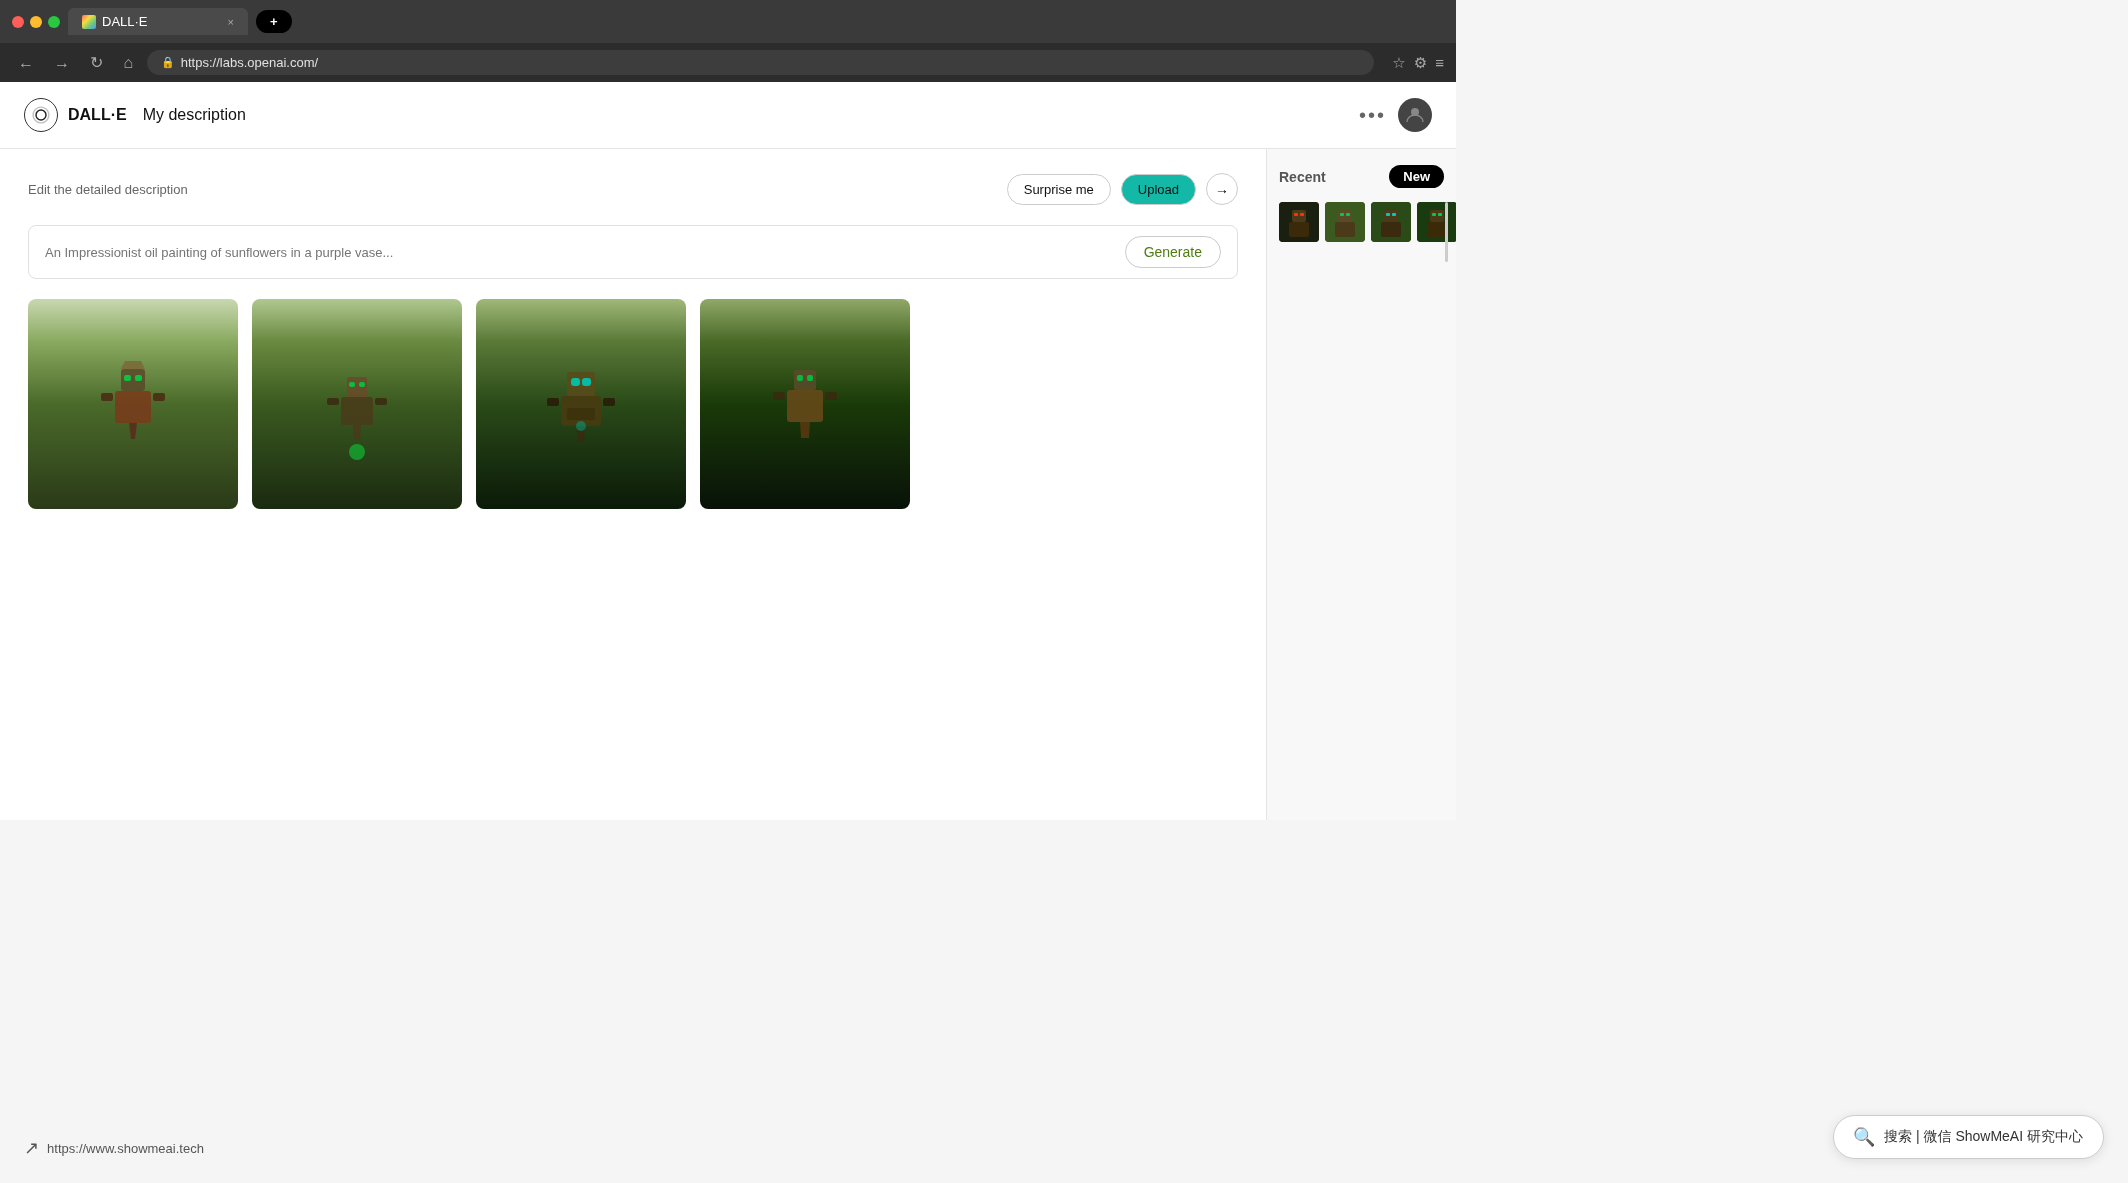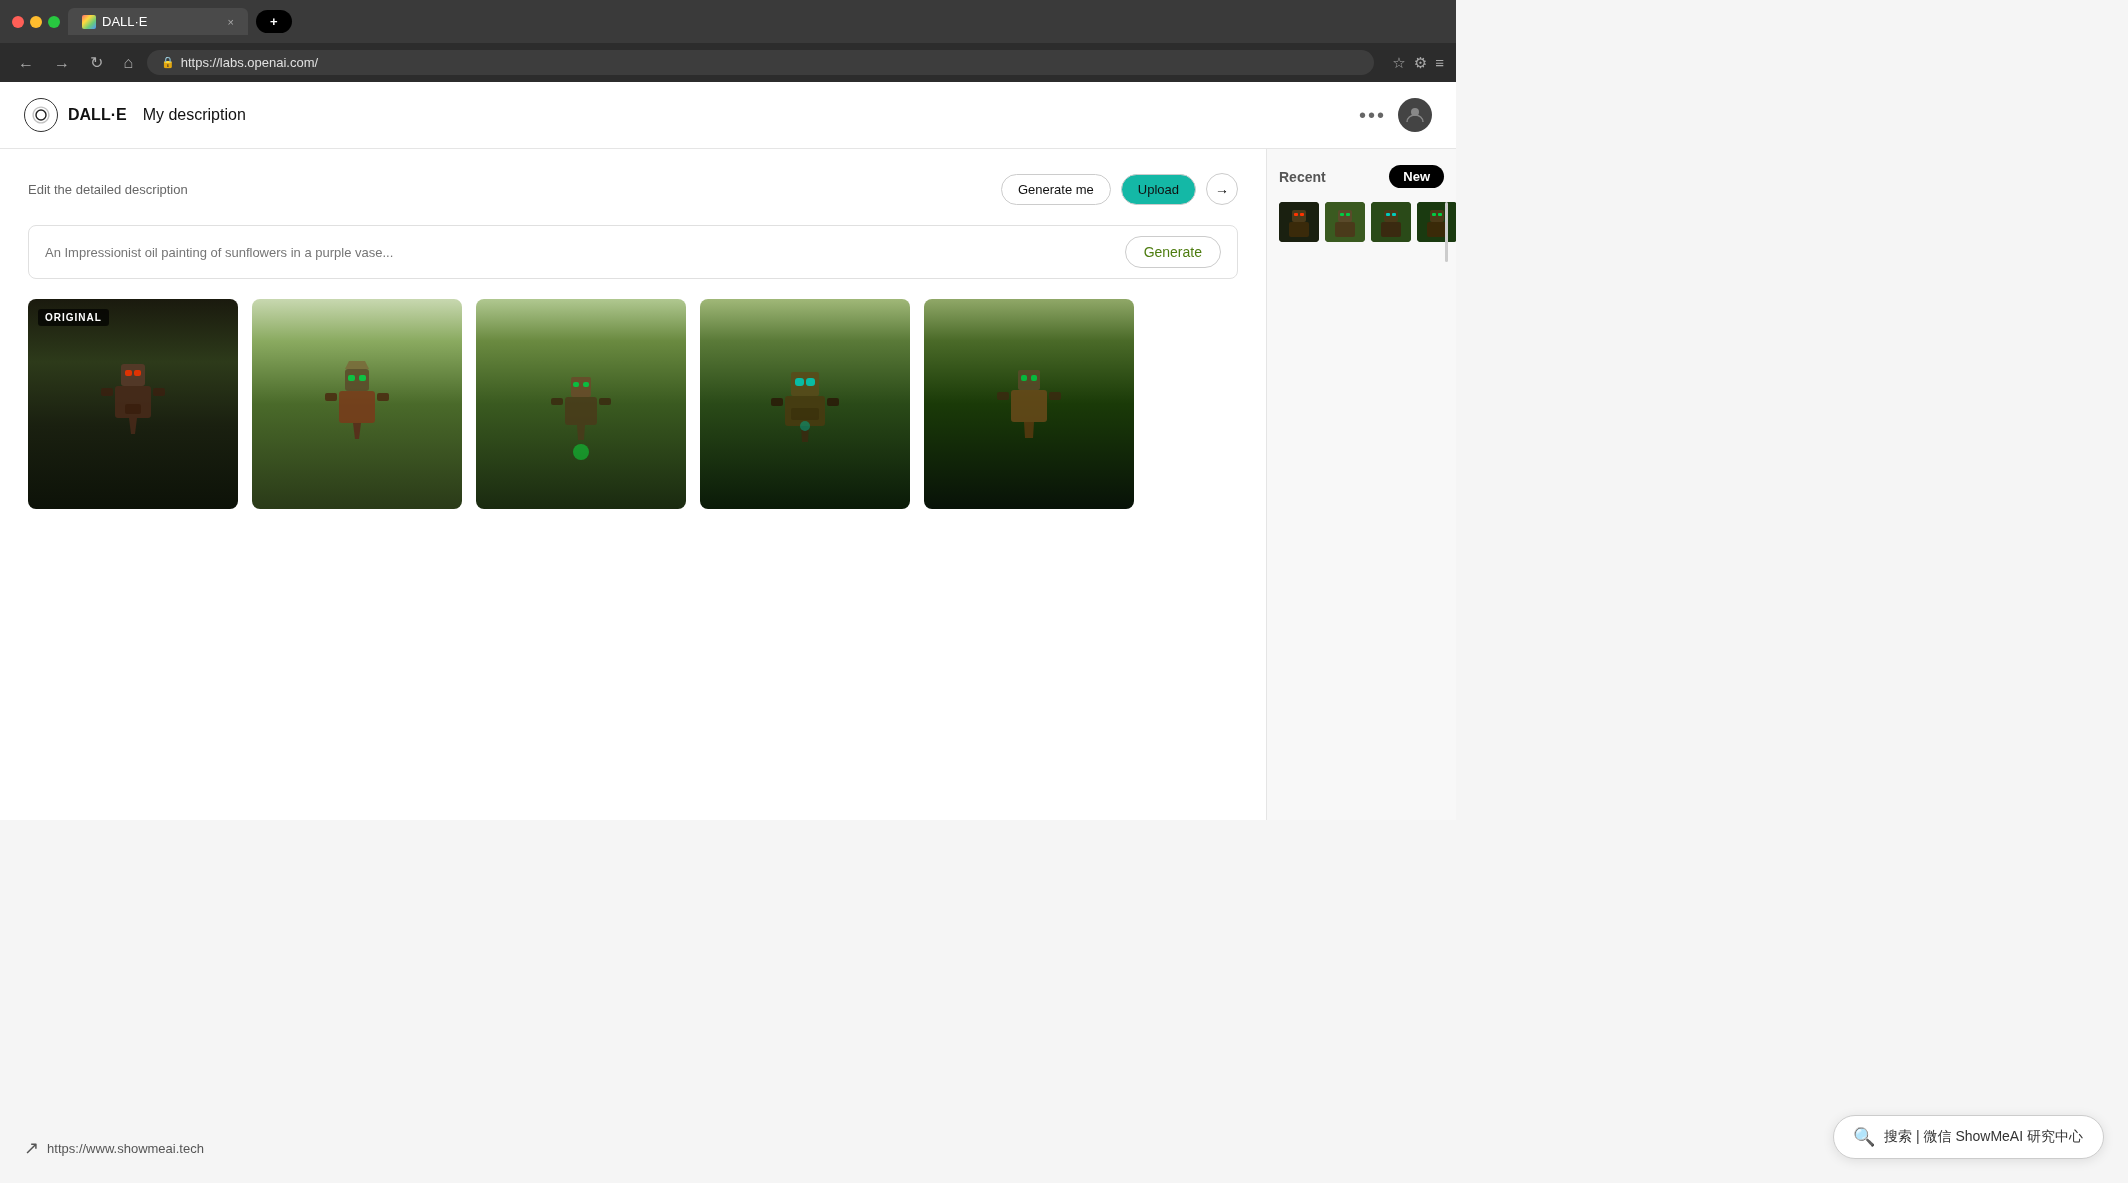--- a/index.html
+++ b/index.html
@@ -152,47 +152,33 @@
   </div>
 
   <div class="main-layout">
 
     <div class="content-area">
 
       <div class="prompt-section">
         <div style="display:flex; align-items:center; justify-content:space-between; margin-bottom:10px;">
           <span class="prompt-label">Edit the detailed description</span>
           <div class="controls-row">
-            <button class="btn-surprise">Generate me</button>
+            <button class="btn-surprise">Surprise me</button>
             <button class="btn-upload">Upload</button>
             <button class="btn-arrow">→</button>
           </div>
         </div>
         <div class="prompt-input-row">
           <input class="prompt-input" type="text" placeholder="An Impressionist oil painting of sunflowers in a purple vase..." style="">
           <button class="btn-generate">Generate</button>
         </div>
       </div>
 
       <div class="image-grid">
 
-        <div class="image-item image-item-original robot1">
-          <span class="original-badge">ORIGINAL</span>
-
-          <svg width="80" height="120" viewBox="0 0 80 120" fill="none" xmlns="http://www.w3.org/2000/svg" style="opacity:0.85">
-            <rect x="28" y="20" width="24" height="22" rx="3" fill="#5a3a2a"></rect>
-            <rect x="32" y="26" width="7" height="6" rx="2" fill="#ff3300"></rect>
-            <rect x="41" y="26" width="7" height="6" rx="2" fill="#ff3300"></rect>
-            <rect x="22" y="42" width="36" height="32" rx="3" fill="#4a2a1a"></rect>
-            <polygon points="36,74 44,74 42,90 38,90" fill="#4a2a1a"></polygon>
-            <rect x="8" y="44" width="12" height="8" rx="2" fill="#3a2010"></rect>
-            <rect x="60" y="44" width="12" height="8" rx="2" fill="#3a2010"></rect>
-            <rect x="32" y="60" width="16" height="10" rx="2" fill="#3a1a0a" opacity="0.7"></rect>
-          </svg>
-        </div>
 
         <div class="image-item image-item-variant robot2">
           <svg width="80" height="120" viewBox="0 0 80 120" fill="none" xmlns="http://www.w3.org/2000/svg" style="opacity:0.85; margin-top:10px;">
             <rect x="28" y="20" width="24" height="22" rx="3" fill="#5a4a2a"></rect>
             <polygon points="28,20 52,20 48,12 32,12" fill="#7a6a3a"></polygon>
             <rect x="31" y="26" width="7" height="6" rx="2" fill="#00cc44"></rect>
             <rect x="42" y="26" width="7" height="6" rx="2" fill="#00cc44"></rect>
             <rect x="22" y="42" width="36" height="32" rx="3" fill="#7a3a1a"></rect>
             <polygon points="36,74 44,74 42,90 38,90" fill="#5a2a1a"></polygon>
             <rect x="8" y="44" width="12" height="8" rx="2" fill="#4a2a10"></rect>

